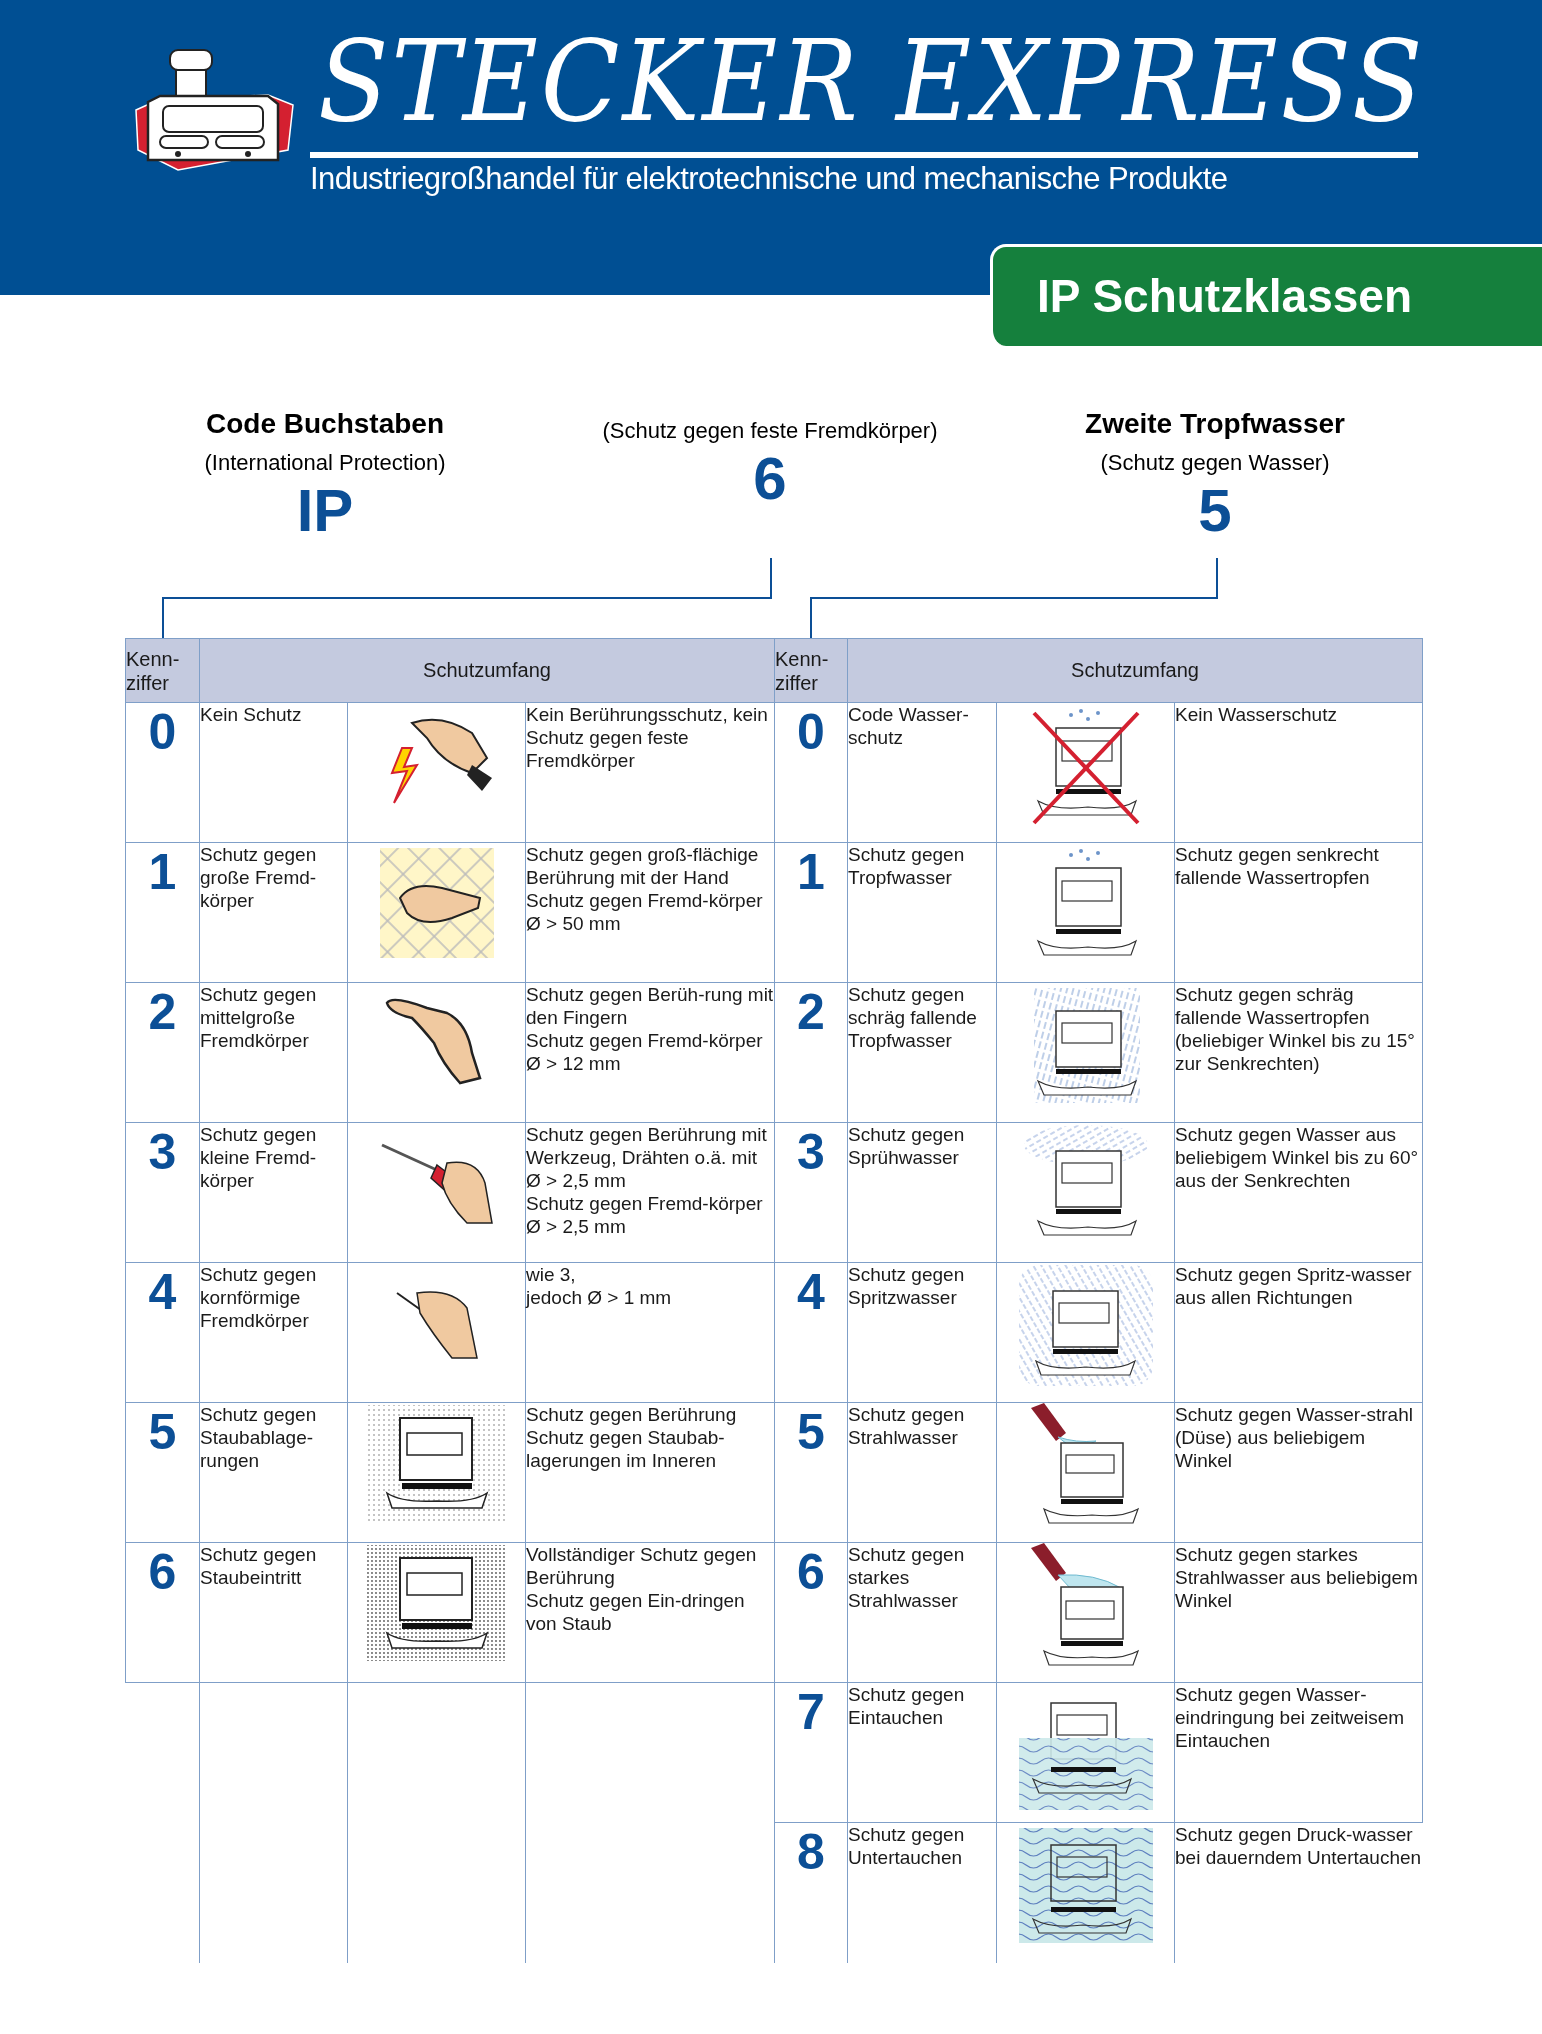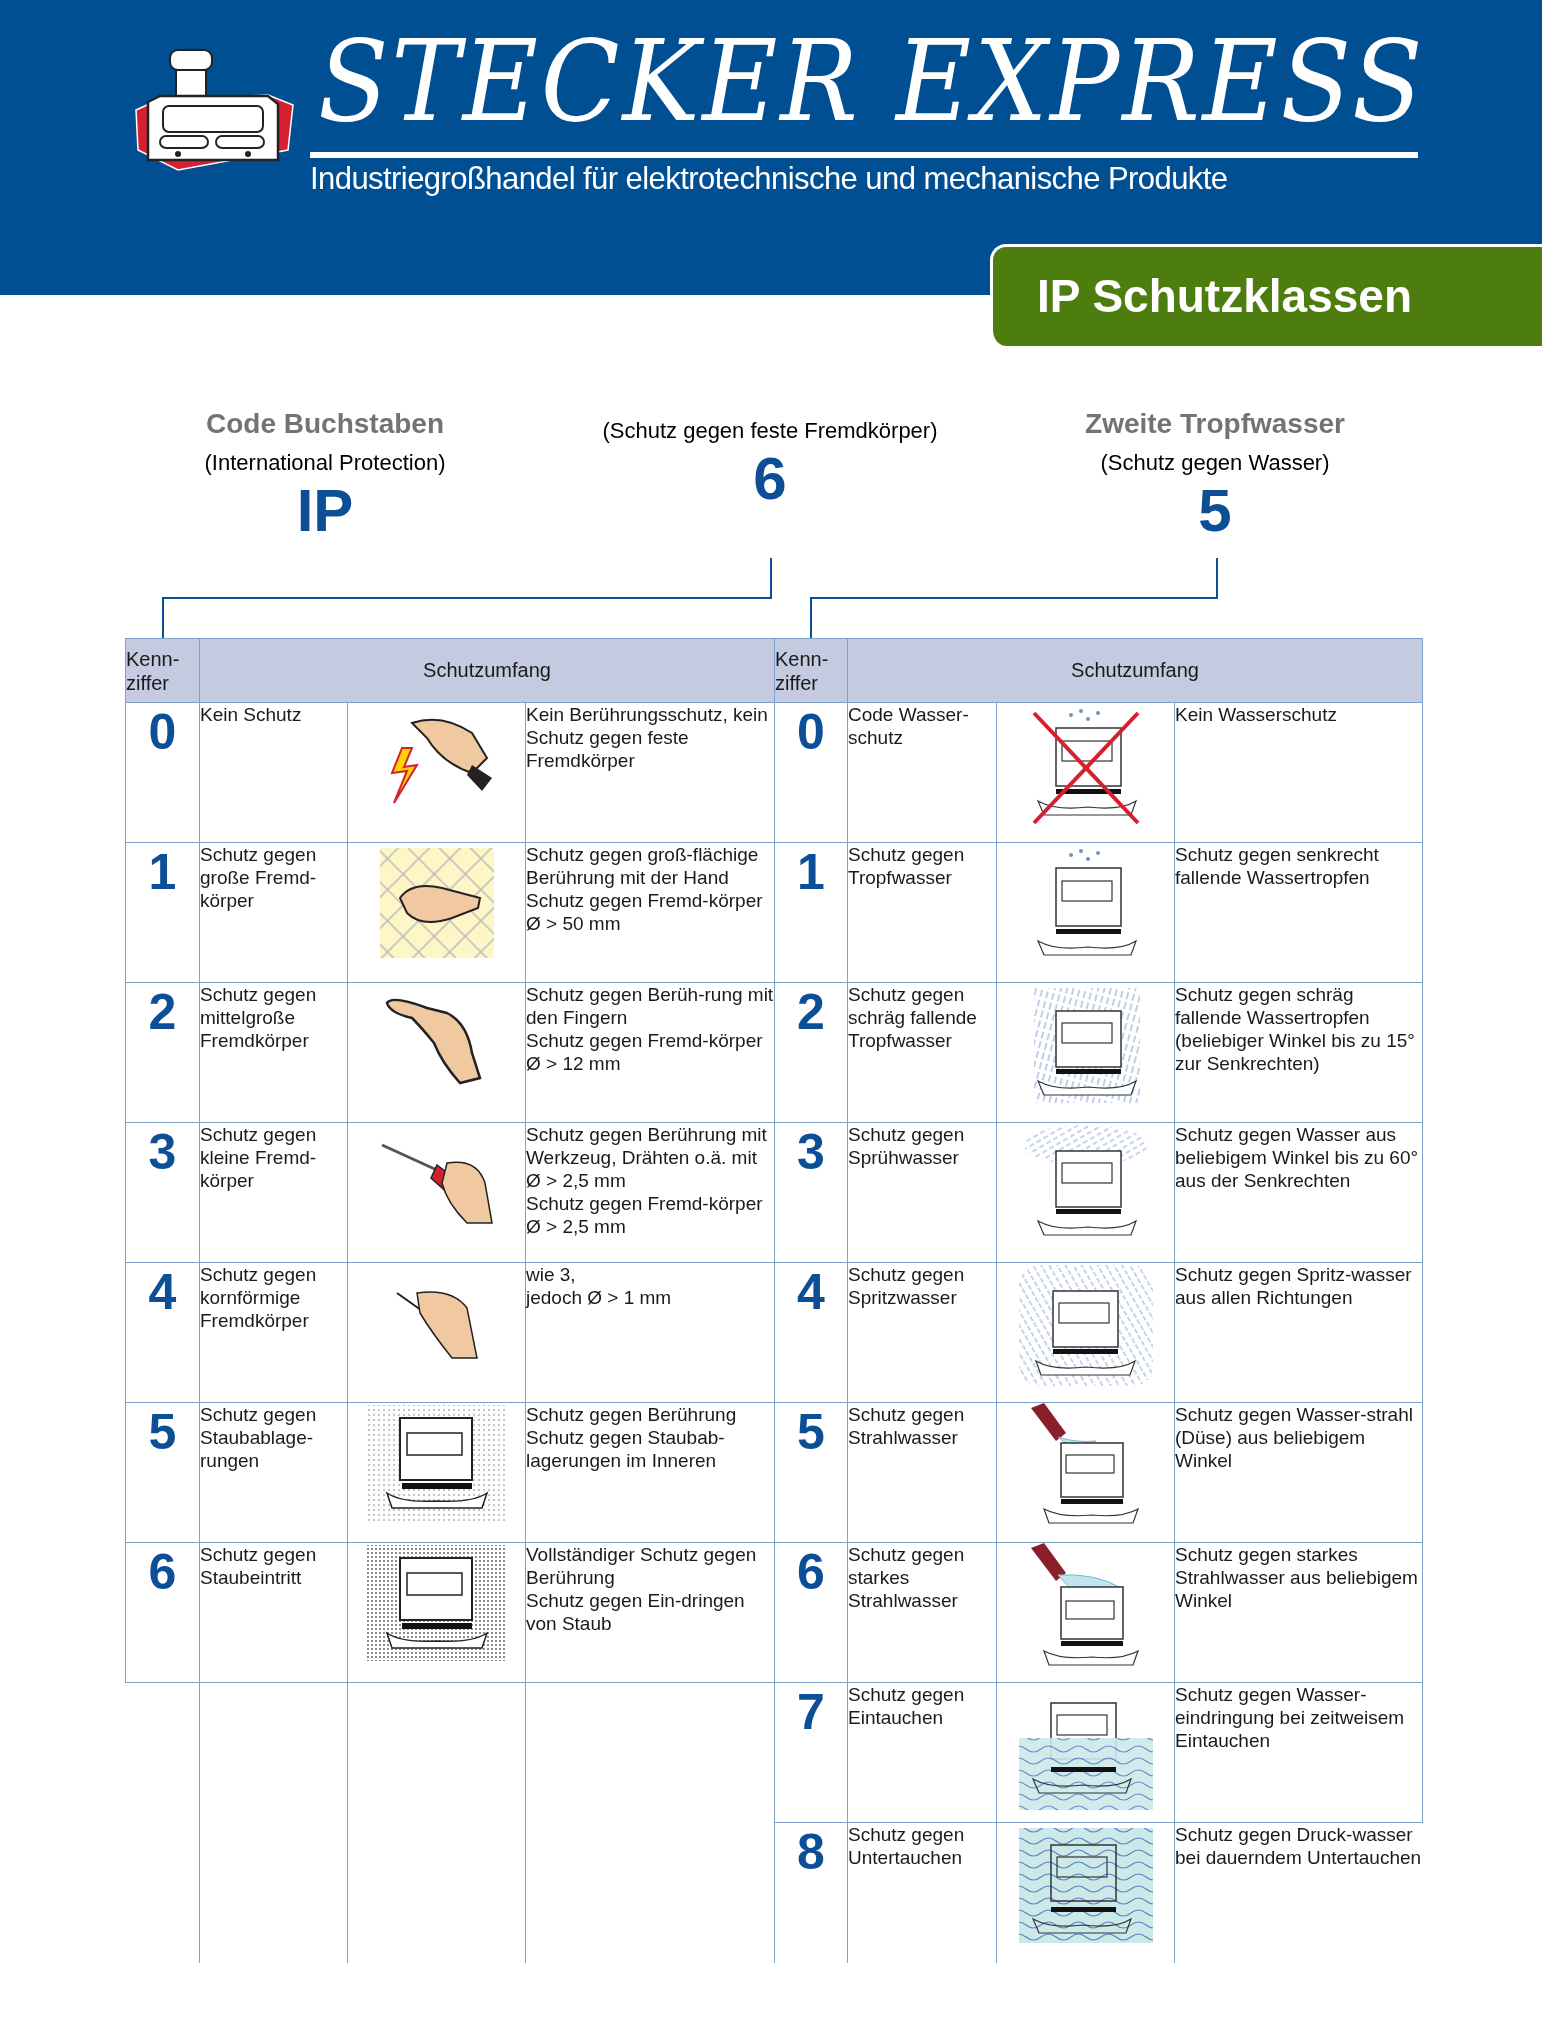--- a/index.html
+++ b/index.html
@@ -6,26 +6,26 @@
   body{width:1542px;height:2034px;position:relative;background:#ffffff;overflow:hidden;
        font-family:"DejaVu Sans","Liberation Sans",sans-serif;color:#1a1a1a;}
   .banner{position:absolute;left:0;top:0;width:1542px;height:295px;background:#004f93;}
   .logo{position:absolute;left:118px;top:40px;width:200px;height:140px;}
   .brand{position:absolute;left:318px;top:16px;width:1110px;height:130px;
          font-family:"DejaVu Serif","Liberation Serif",serif;font-style:italic;font-size:112px;
          color:#ffffff;letter-spacing:3px;line-height:130px;white-space:nowrap;transform:scaleX(0.92);transform-origin:left;}
   .brand-rule{position:absolute;left:310px;top:152px;width:1108px;height:6px;background:#ffffff;}
   .tagline{position:absolute;left:310px;top:160px;width:1120px;font-size:32px;color:#ffffff;
            font-family:"Liberation Sans",sans-serif;white-space:nowrap;letter-spacing:-0.6px;transform:scaleX(0.97);transform-origin:left;}
-  .tab{position:absolute;left:990px;top:244px;width:552px;height:102px;background:#4d7c0f;
+  .tab{position:absolute;left:990px;top:244px;width:552px;height:102px;background:#15803d;
        border-top-left-radius:16px;border-bottom-left-radius:16px;border-top:3px solid #ffffff;border-left:3px solid #ffffff;box-sizing:border-box;}
   .tab span{position:absolute;left:44px;top:22px;font-size:46px;font-weight:bold;color:#ffffff;
             font-family:"Liberation Sans",sans-serif;white-space:nowrap;}
   .code-col{position:absolute;top:408px;text-align:center;}
-  .code-col .t{font-size:28px;font-weight:bold;color:#737373;font-family:"Liberation Sans",sans-serif;white-space:nowrap;}
+  .code-col .t{font-size:28px;font-weight:bold;color:#000000;font-family:"Liberation Sans",sans-serif;white-space:nowrap;}
   .code-col .s{font-size:22px;color:#000000;margin-top:10px;font-family:Liberation Sans, sans-serif;white-space:nowrap;}
   .code-col .v{font-size:60px;font-weight:bold;color:#0c4f96;font-family:"Liberation Sans",sans-serif;}
   .ln{position:absolute;background:#0c4f96;}
   table.ip{position:absolute;border-collapse:collapse;table-layout:fixed;}
   table.ip td, table.ip th{border:1.5px solid #7f9fc8;vertical-align:top;padding:0;box-sizing:border-box;}
   table.ip th{background:#c4cadf;font-weight:normal;font-size:20px;height:64px;vertical-align:middle;
               font-family:"Liberation Sans",sans-serif;}
   th.kz{text-align:left;padding-left:8px;line-height:24px;font-size:18px;}
   td.num{font-size:50px;font-weight:bold;color:#0c4f96;text-align:center;vertical-align:middle;font-family:"Liberation Sans",sans-serif;}
   td.txt{font-size:19px;line-height:23px;padding:8px 10px;font-family:"Liberation Sans",sans-serif;}

